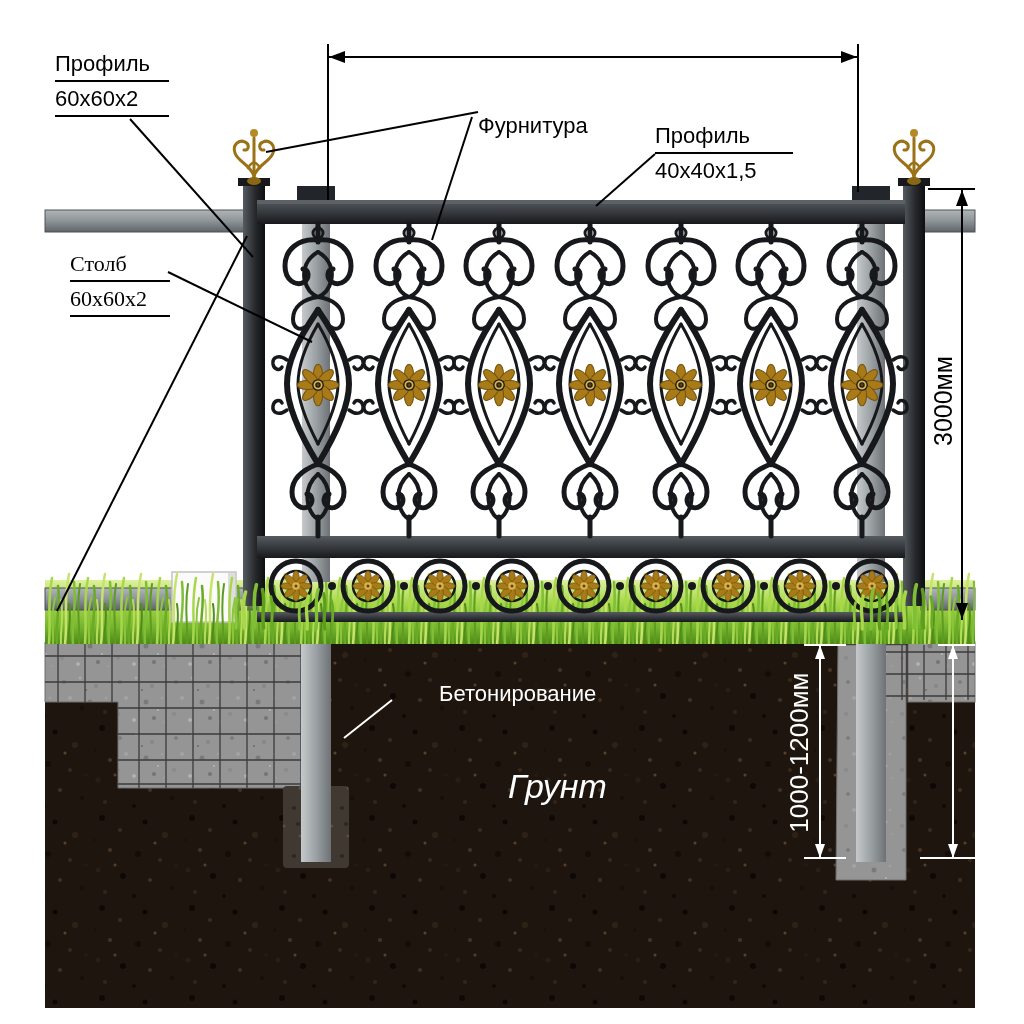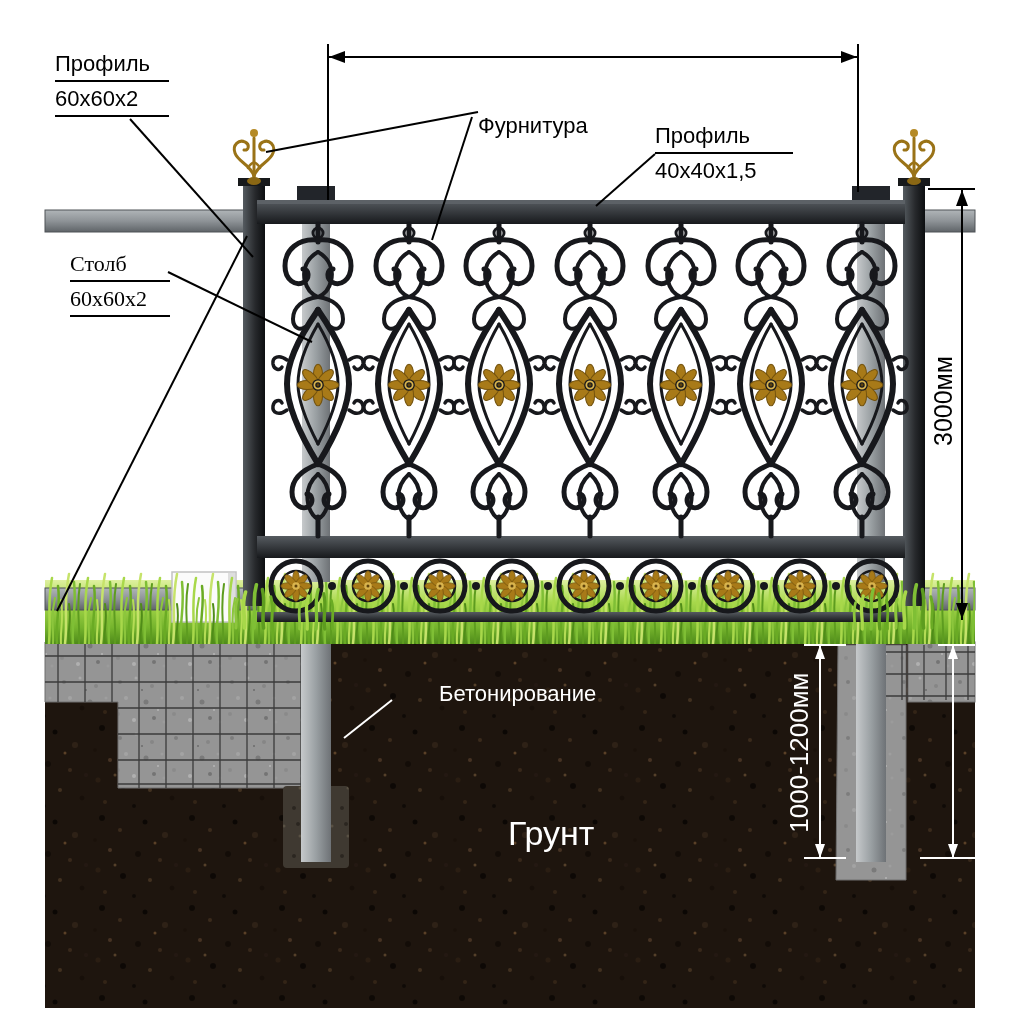--- a/index.html
+++ b/index.html
@@ -346,20 +346,20 @@
 
 <div class="lbl" style="left:478px; top:100px;margin-top:12px;">Фурнитура</div>
 
 <div class="lbl lbl-profile-small" style="left:655px; top:122px;">
   <span class="ul-line">Профиль</span>
   <span>40х40х1,5</span>
 </div>
 
 <div class="lbl white" style="left:396px; top:680px;margin-left:43px;">Бетонирование</div>
 
-<div class="lbl white lbl-grunt" style="left:508px; top:812px;">Грунт</div>
+<div class="lbl white lbl-grunt" style="left:508px; top:765px;font-style:italic;">Грунт</div>
 
 
 <div class="lbl rot lbl-height" style="left:883px; top:385px;">3000мм</div>
 
 <div class="lbl rot white lbl-depth" style="left:700px; top:736px;">1000-1200мм</div>
 
 </div>
 
 </body></html>

